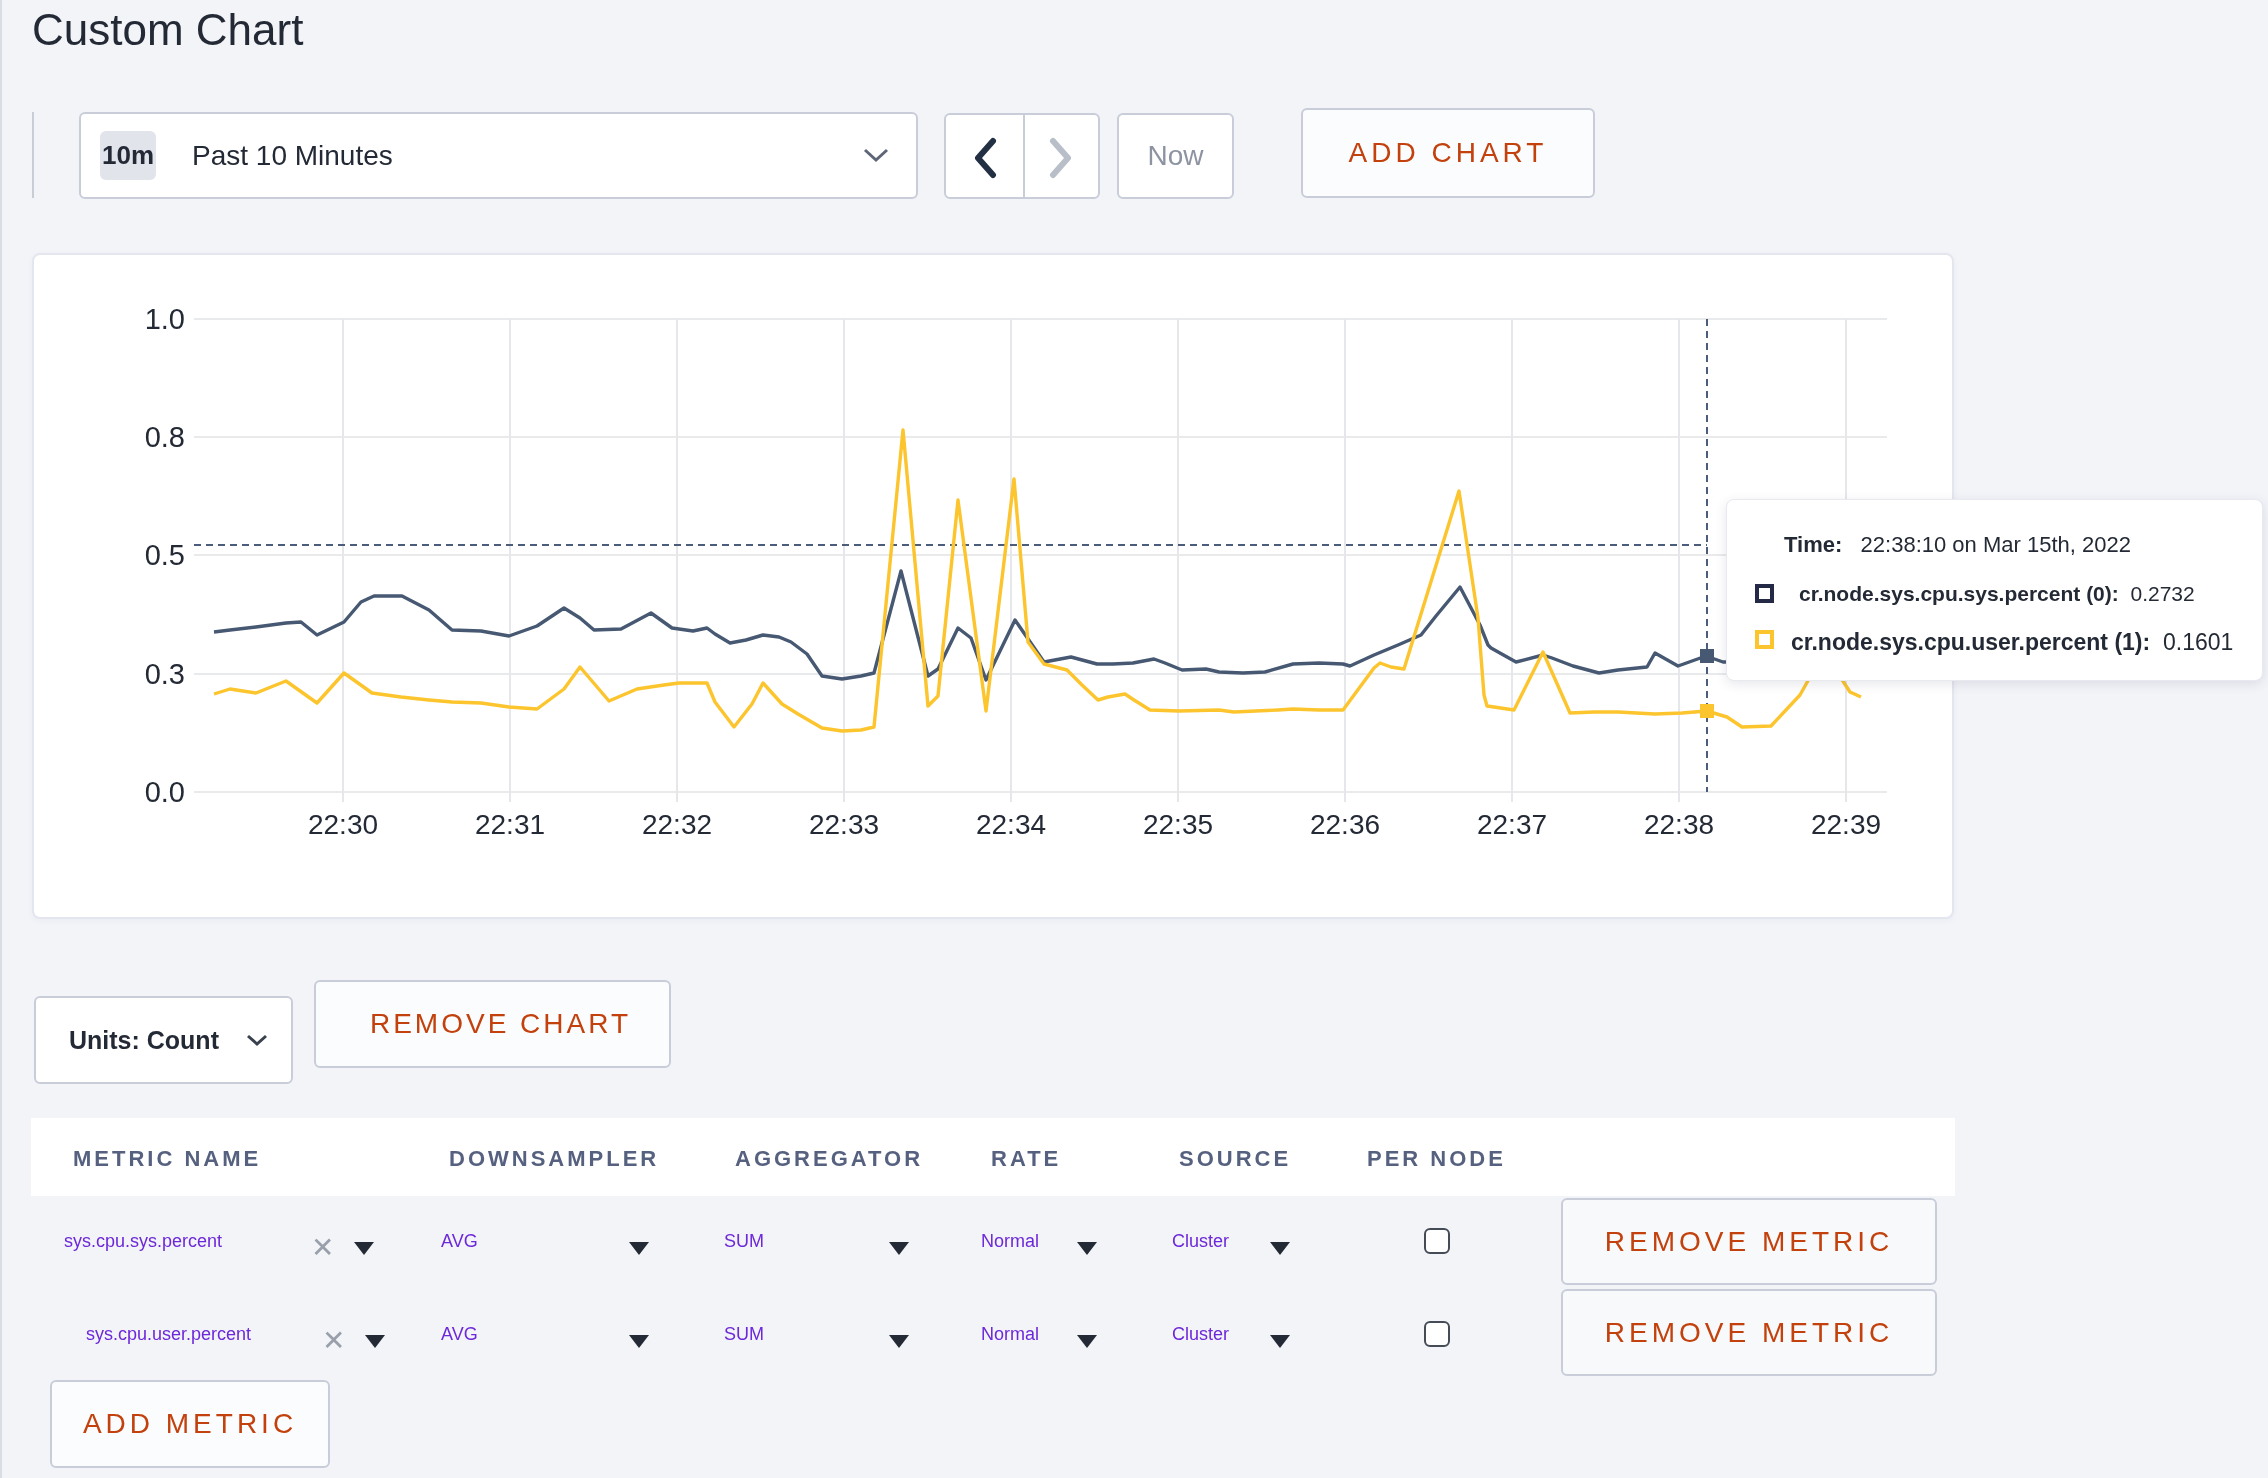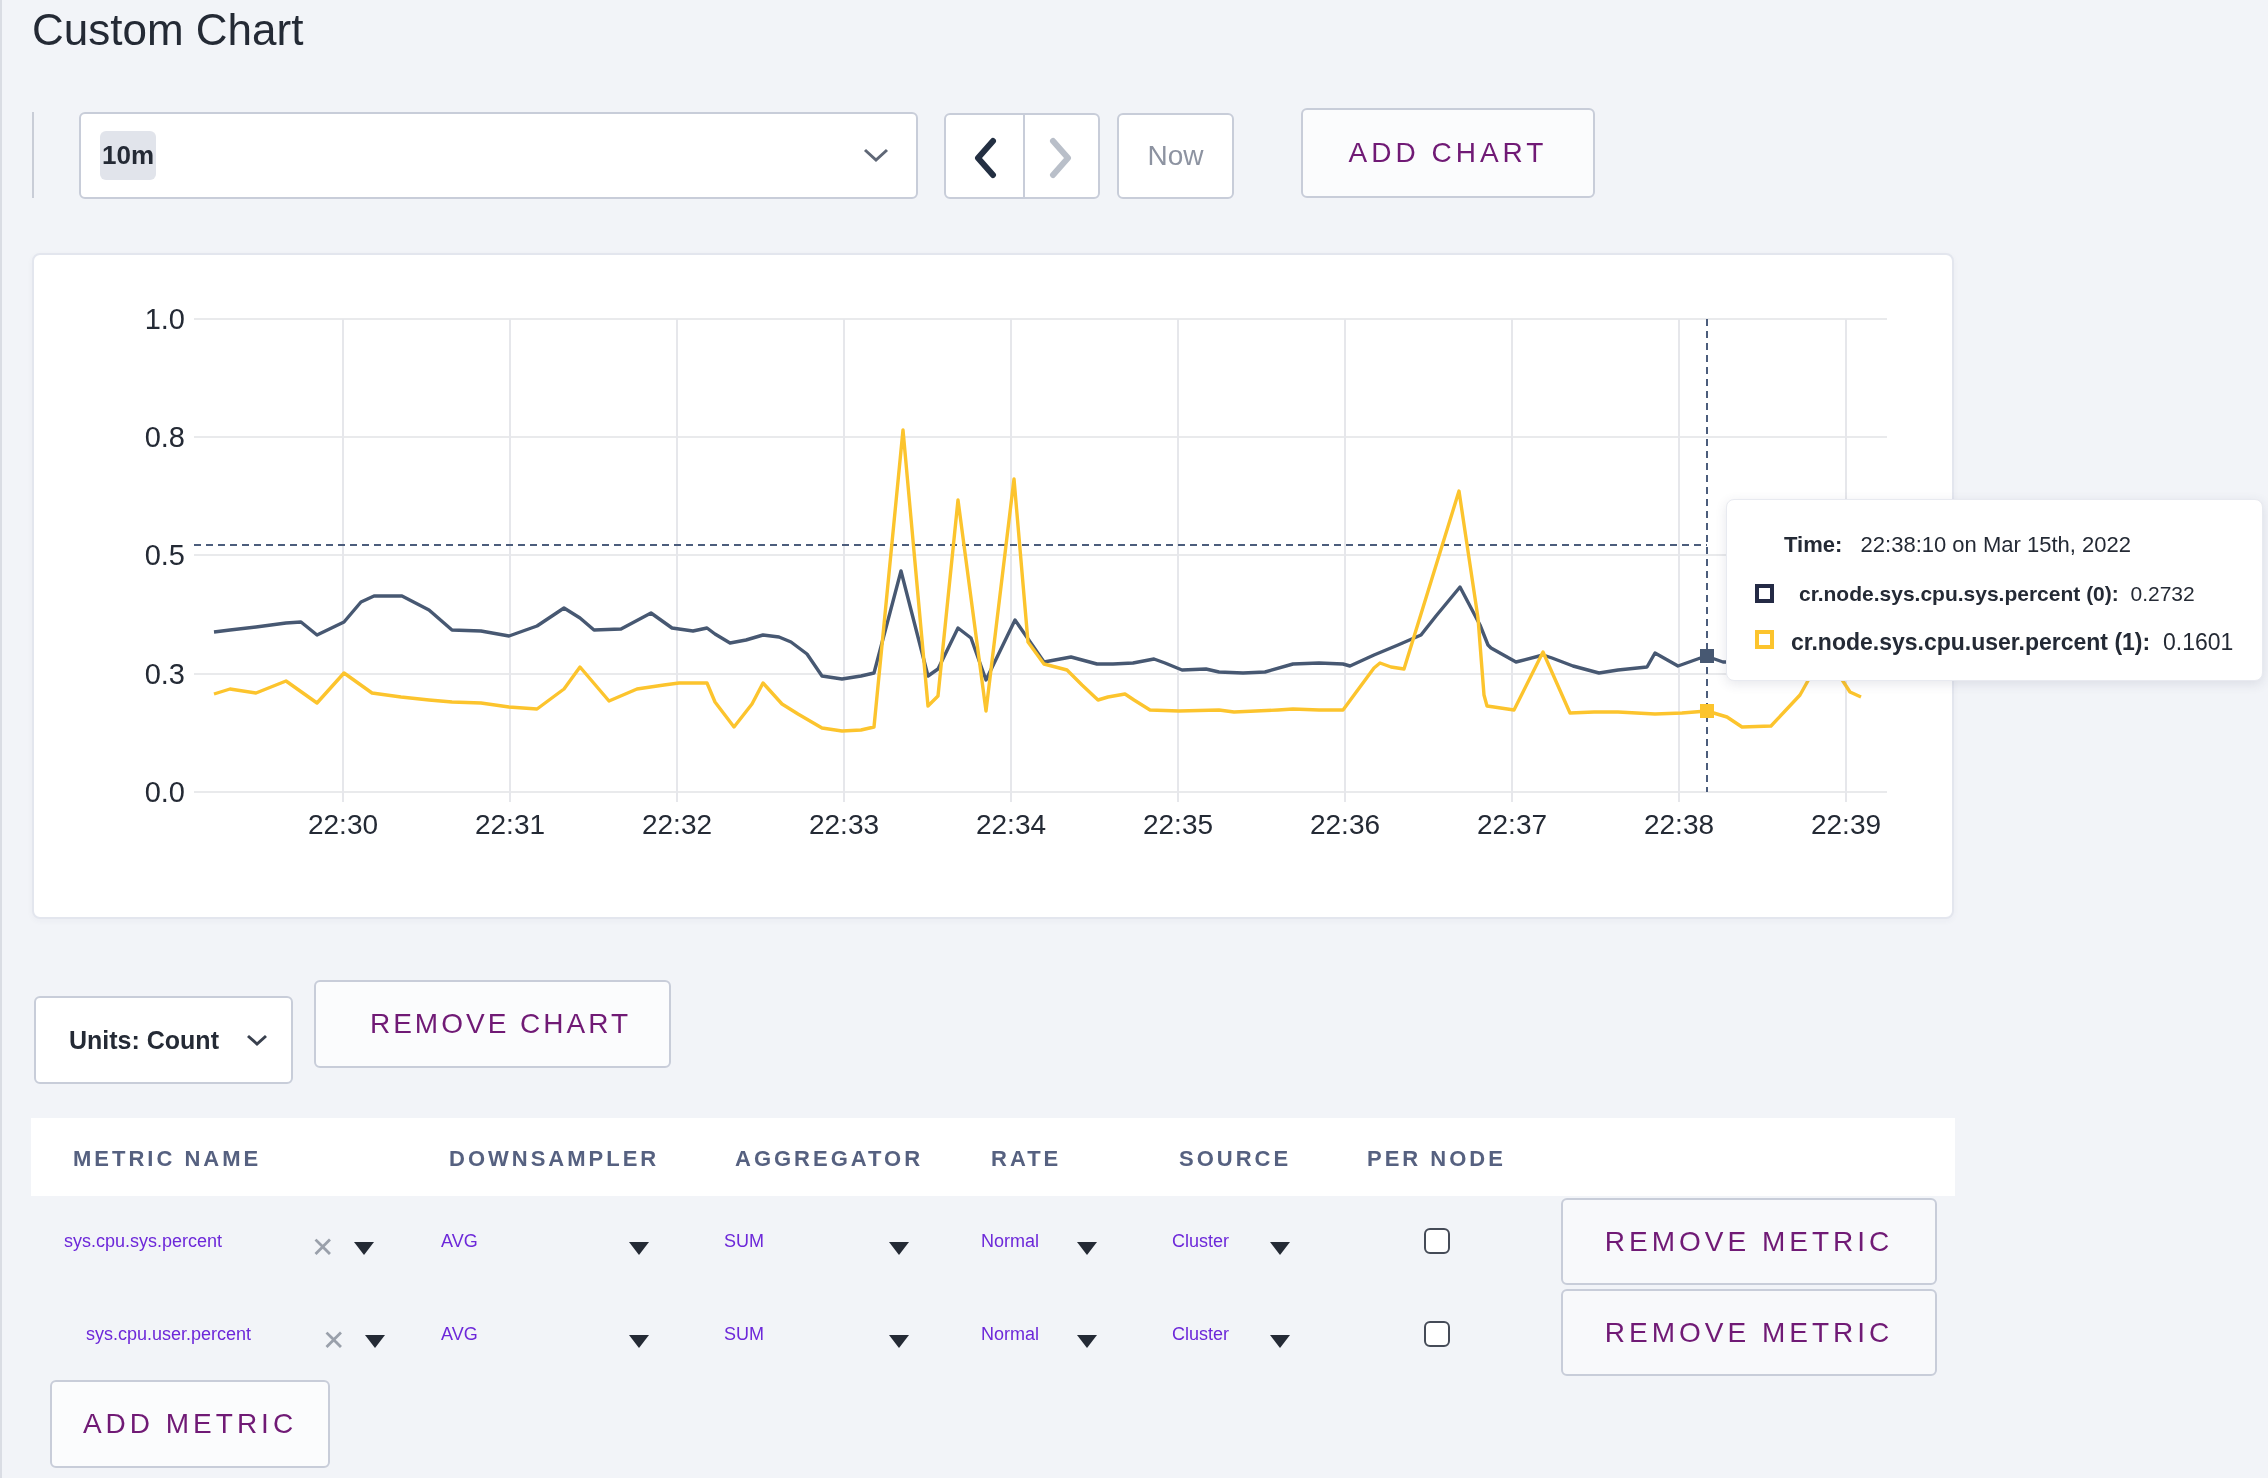--- a/index.html
+++ b/index.html
@@ -11,21 +11,21 @@
     position:relative;
     overflow:hidden;
     border-left:2px solid #dadde4;
   }
   .abs { position:absolute; }
   .btn {
     position:absolute;
     background:#fbfcfd;
     border:2px solid #c8cdd9;
     border-radius:6px;
-    color:#701a75;
+    color:#c2410c;
     letter-spacing:4px;
     display:flex; align-items:center; justify-content:center;
   }
   .ctl {
     position:absolute;
     background:#fff;
     border:2px solid #c8cdd9;
     border-radius:6px;
   }
   .caret {
@@ -45,20 +45,21 @@
 </style>
 </head>
 <body>
 
 <div class="abs" style="left:30px; top:5px; font-size:44px; color:#242a35;">Custom Chart</div>
 
 <div class="abs" style="left:30px; top:112px; width:2px; height:86px; background:#c9cdd7;"></div>
 
 <div class="ctl" style="left:77px; top:112px; width:839px; height:87px;">
   <div class="abs" style="left:19px; top:17px; width:56px; height:49px; background:#e1e4eb; border-radius:6px; font-size:26px; font-weight:bold; display:flex; align-items:center; justify-content:center;">10m</div>
+  <div class="abs" style="left:111px; top:0; height:83px; display:flex; align-items:center; font-size:28px;">Past 10 Minutes</div>
   <svg class="abs" style="left:782px; top:34px;" width="26" height="16">
       <polyline points="2,2 13,12 24,2" fill="none" stroke="#5f6776" stroke-width="3"></polyline>
     </svg>
 </div>
 
 <div class="ctl" style="left:942px; top:113px; width:156px; height:86px;">
   <div class="abs" style="left:77px; top:0; width:2px; height:82px; background:#c8cdd9;"></div>
   <svg class="abs" style="left:24px; top:22px;" width="28" height="42">
       <polyline points="23,4 8,21 23,38" fill="none" stroke="#232f42" stroke-width="6" stroke-linecap="round" stroke-linejoin="round"></polyline>
     </svg>

